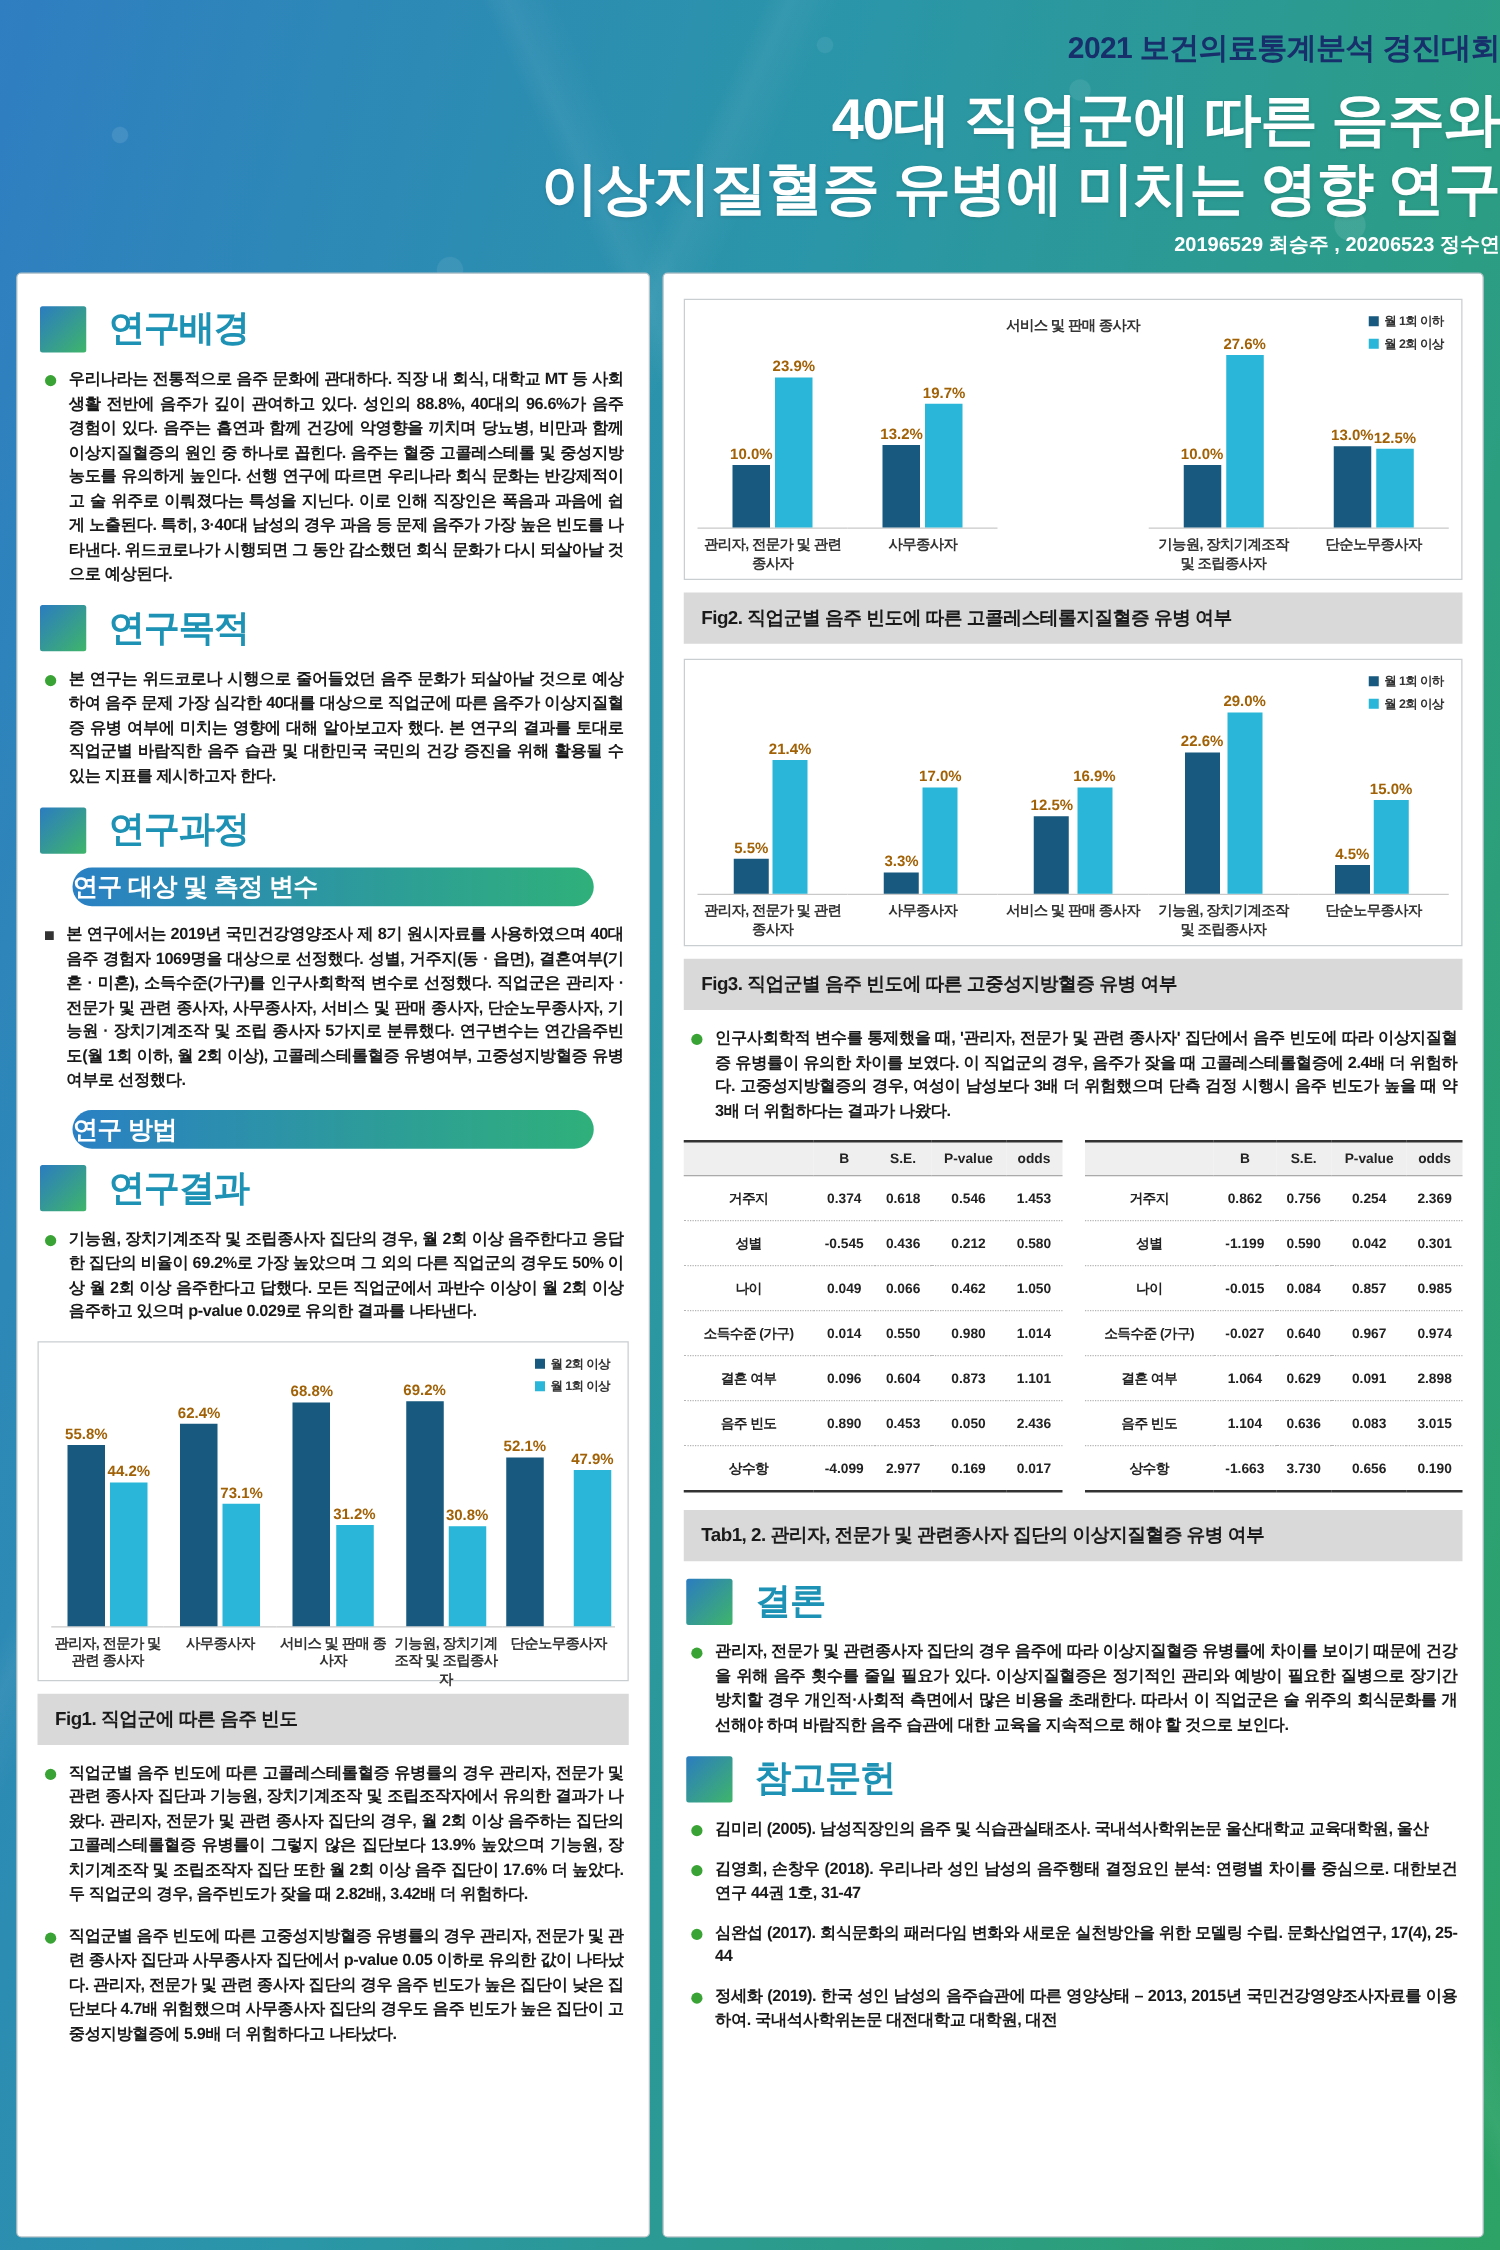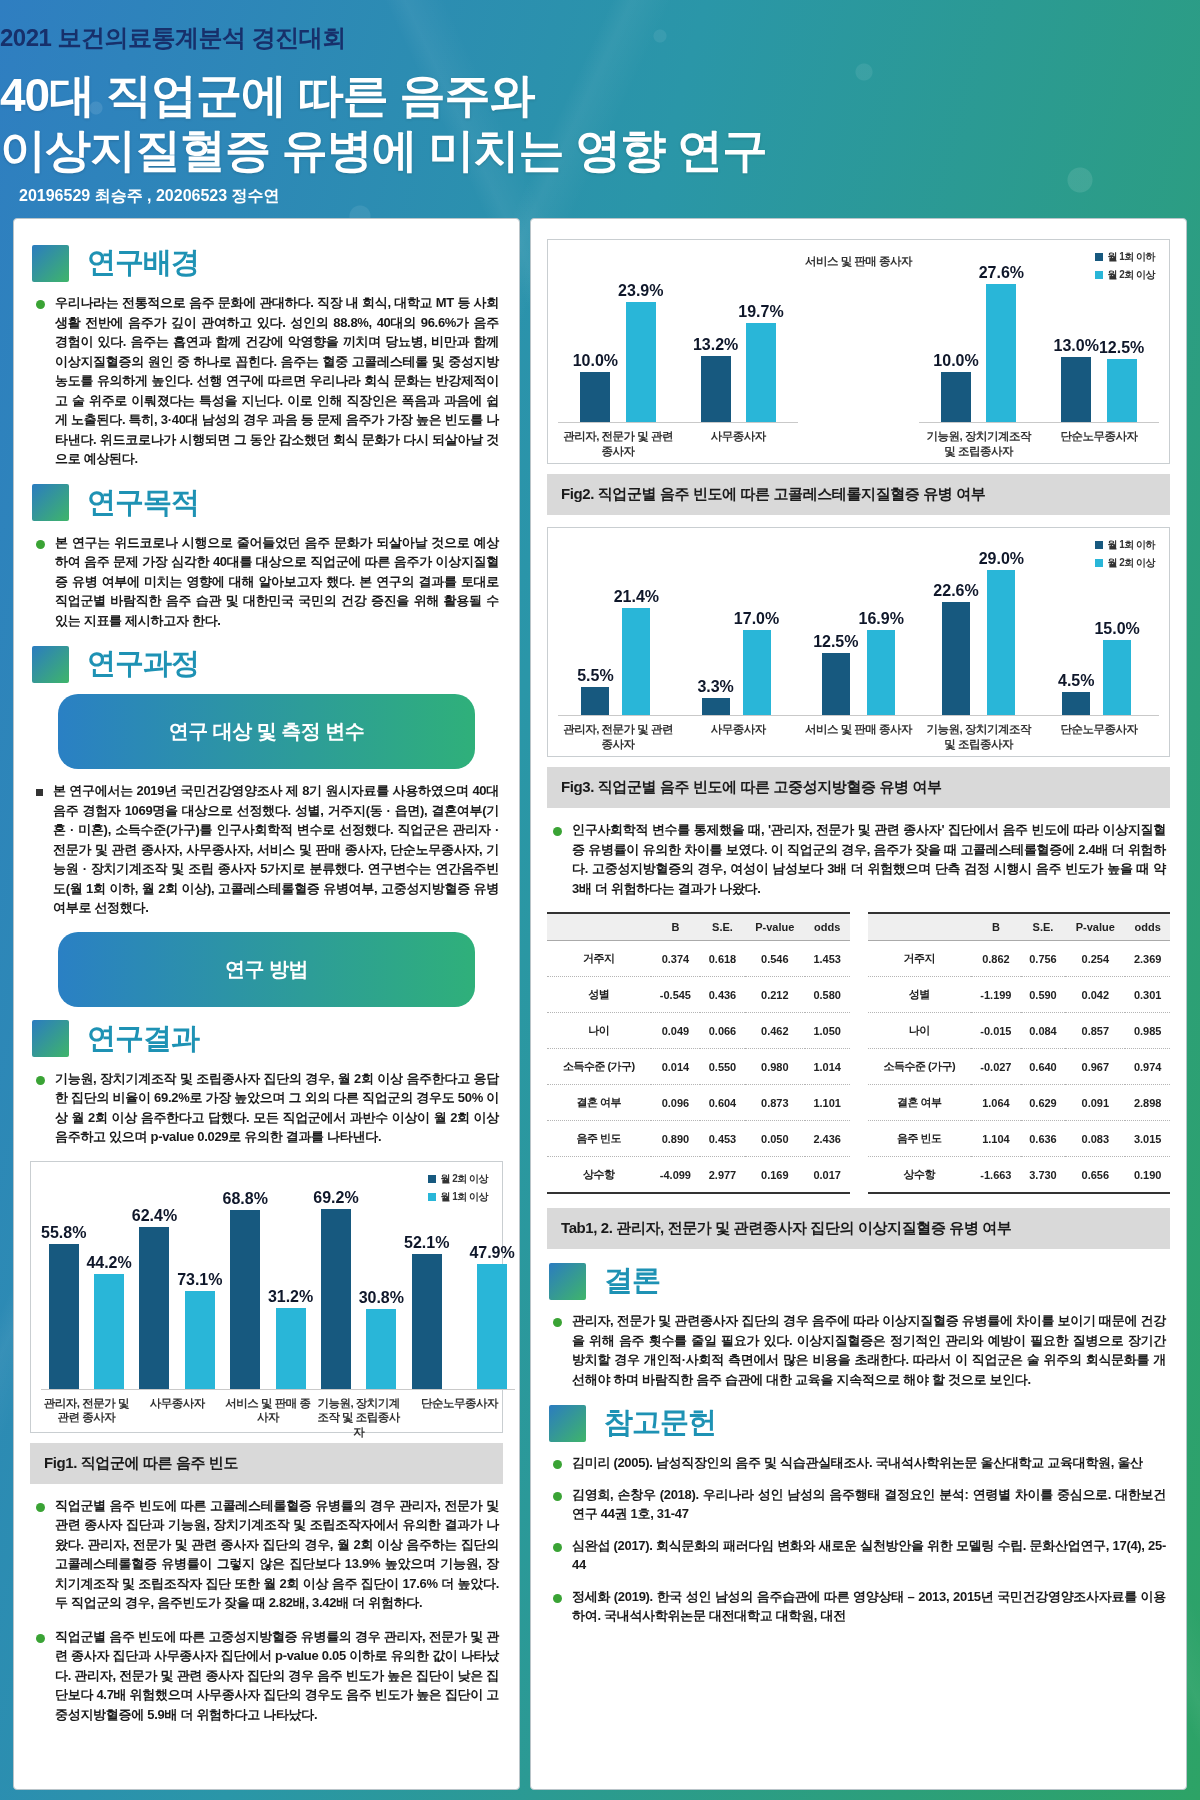--- a/index.html
+++ b/index.html
@@ -15,21 +15,21 @@
     background:
       radial-gradient(circle at 8% 6%, rgba(255,255,255,.10) 0 6px, transparent 7px),
       radial-gradient(circle at 30% 12%, rgba(255,255,255,.08) 0 10px, transparent 11px),
       radial-gradient(circle at 72% 4%, rgba(255,255,255,.08) 0 8px, transparent 9px),
       radial-gradient(circle at 90% 10%, rgba(255,255,255,.10) 0 12px, transparent 13px),
       radial-gradient(circle at 55% 2%, rgba(255,255,255,.07) 0 6px, transparent 7px),
       linear-gradient(115deg, transparent 30%, rgba(255,255,255,.05) 31%, transparent 33%),
       linear-gradient(65deg, transparent 60%, rgba(255,255,255,.05) 61%, transparent 63%);
   }
   
-  .header { text-align:left; padding-top:22px; position:relative; color:#fff; }
+  .header { text-align:right; padding-top:22px; position:relative; color:#fff; }
   .comp { font-size:24px; font-weight:bold; color:#17306b; letter-spacing:-0.5px; }
   .title { margin-top:14px; font-size:46px; font-weight:bold; line-height:1.2;
            text-shadow:0 1px 3px rgba(0,0,0,.15); letter-spacing:-1px; }
   .authors { margin-top:8px; font-size:16px; font-weight:bold;padding-left:19px; }
   
   .cols { position:absolute; left:0; top:218px; width:1200px; height:1572px;
           display:flex; gap:10px; padding:0 13px; }
   .panel { background:#fff; border:1px solid #b9c4c9; border-radius:4px;
            padding:14px 16px; overflow:hidden; }
   .panel.left  { width:507px; }
@@ -39,39 +39,39 @@
   .sec-icon { width:37px; height:37px; border-radius:2px;
               background:linear-gradient(135deg,#2b7cc0,#3fb56a); flex:0 0 auto; }
   .sec-title { font-size:29px; font-weight:bold; color:#1e92b4; letter-spacing:-1px; }
   
   .bullet-row { display:flex; gap:10px; margin:4px 4px 14px 6px; }
   .dot { width:9px; height:9px; border-radius:50%; background:#3aa335; margin-top:7px; flex:0 0 auto; }
   .sqdot { width:7px; height:7px; background:#333; margin-top:8px; flex:0 0 auto; }
   .ptext { font-size:13px; line-height:1.5; font-weight:bold; color:#1a1a1a;
            letter-spacing:-0.3px; text-align:justify; }
   
-  .pill { margin:0 auto 12px auto; width:88%; padding:24px 0; border-radius:20px;
-          background:linear-gradient(90deg,#2a80c4,#2fb07a); color:#fff; text-align:center;
+  .pill { margin:0 auto 12px auto; width:88%; padding:2px 0; border-radius:20px;
+          background:linear-gradient(90deg,#2a80c4,#2fb07a); color:#fff; 
           font-size:20px; font-weight:bold; letter-spacing:-0.5px; }
   
   .figbox { border:1px solid #c9ced1; background:#fff; position:relative;
             padding:8px 10px 4px 10px; margin-top:6px; }
   .figcap { background:#d9d9d9; color:#1a1a1a; font-size:15px; font-weight:bold;
             padding:11px 14px; margin:10px 0 12px 0; letter-spacing:-0.4px; }
   
   .legend { position:absolute; top:10px; right:14px; display:flex; flex-direction:column; gap:4px; z-index:2; }
   .lg-item { display:flex; align-items:center; gap:4px; justify-content:flex-start; }
   .sw { width:8px; height:8px; display:inline-block; }
   .lg-tx { font-size:10px; font-weight:bold; color:#333; letter-spacing:-0.5px; }
   .plotrow { display:flex; width:100%; }
   .group { flex:1; display:flex; flex-direction:column; }
   .bars { display:flex; align-items:flex-end; justify-content:center;
           border-bottom:1px solid #c9c9c9; }
   .barwrap { display:flex; flex-direction:column; align-items:center; justify-content:flex-end; }
-  .blabel { font-size:16px; font-weight:bold; color:#0f172a; margin-bottom:2px; white-space:nowrap; }
+  .blabel { font-size:12px; font-weight:bold; color:#a16207; margin-bottom:2px; white-space:nowrap; }
   .bar { }
   .cat { font-size:11.5px; font-weight:bold; color:#333; text-align:center;
          padding:6px 2px 2px 2px; line-height:1.3; letter-spacing:-0.5px; }
   
   .tables-row { display:flex; gap:18px; margin-top:4px; }
   .tbl-holder { flex:1; }
   table.stat { border-collapse:collapse; width:100%; }
   table.stat thead th { background:#efefef; border-top:2px solid #333; border-bottom:1px solid #aaa;
         font-size:11px; font-weight:bold; color:#222; padding:7px 3px; }
   table.stat tbody td { font-size:11px; font-weight:bold; color:#222; text-align:center;

